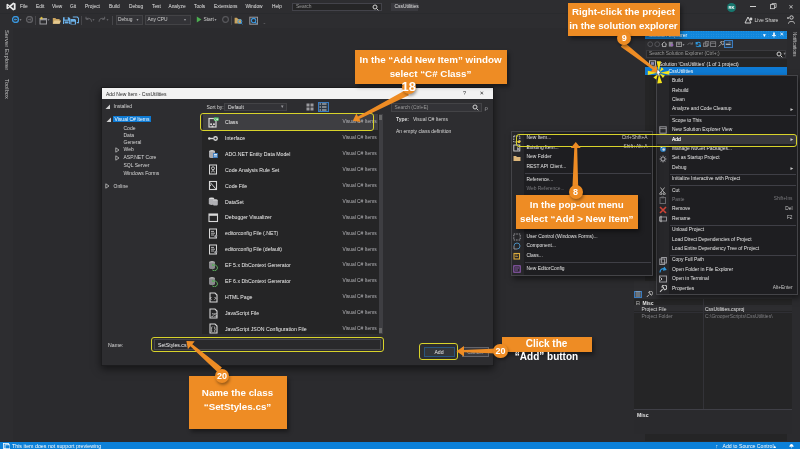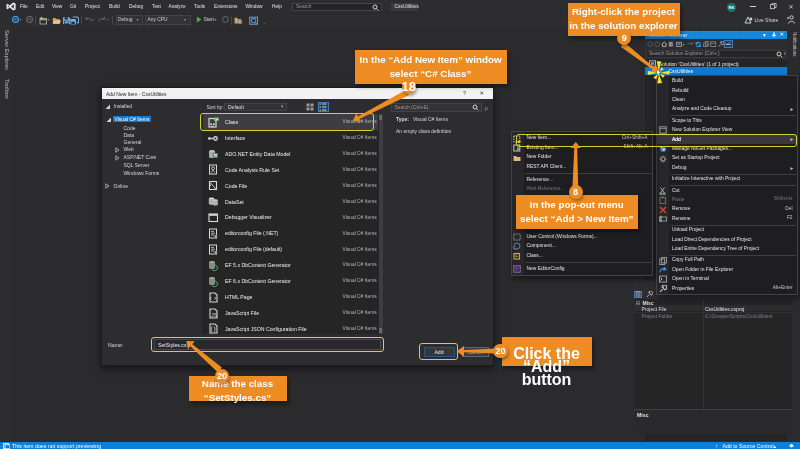--- a/index.html
+++ b/index.html
@@ -509,23 +509,23 @@
     <rect x="0.8" y="0.8" width="6.4" height="6.4" fill="none" stroke="#9b5fc0" stroke-width="1"></rect>
     <path d="M2 3 L6 3 M2 5 L5 5" stroke="#9b5fc0" stroke-width="0.8"></path>
   </svg>
 <div class="ab ybox" style="left:515.5px;top:134px;width:281.5px;height:12.5px;z-index:40;"></div>
 <div class="ab callout" style="left:567.5px;top:2.5px;width:112px;height:33.5px;font-size:9.8px;line-height:14.2px;padding-top:2.5px;">Right-click the project<br>in the solution explorer</div>
 <div class="ab ncirc" style="left:617.3px;top:31.299999999999997px;width:14px;height:14px;font-size:9px;line-height:14px;">9</div>
 <div class="ab callout" style="left:354.5px;top:50px;width:152px;height:34px;font-size:9.8px;line-height:14.2px;padding-top:2.5px;">In the “Add New Item” window<br>select “C# Class”</div>
 <div class="ab ncirc" style="left:401.6px;top:79.8px;width:14px;height:14px;font-size:13px;line-height:14px;">18</div>
 <div class="ab callout" style="left:516px;top:195px;width:121.5px;height:34px;font-size:9.8px;line-height:14.2px;padding-top:2.5px;">In the pop-out menu<br>select “Add &gt; New Item”</div>
 <div class="ab ncirc" style="left:568.5px;top:185px;width:14px;height:14px;font-size:9px;line-height:14px;">8</div>
-<div class="ab callout" style="left:188.5px;top:375.5px;width:98px;height:25px;font-size:9.8px;line-height:14.2px;padding-top:1px;">Name the class<br>“SetStyles.cs”</div>
+<div class="ab callout" style="left:188.5px;top:375.5px;width:98px;height:53px;font-size:9.8px;line-height:14.2px;padding-top:10px;">Name the class<br>“SetStyles.cs”</div>
 <div class="ab ncirc" style="left:215px;top:368.5px;width:14px;height:14px;font-size:9px;line-height:14px;">20</div>
-<div class="ab callout" style="left:501.5px;top:337px;width:90px;height:29px;font-size:16px;line-height:13px;padding-top:10px;">Click the<br>“Add” button</div>
+<div class="ab callout" style="left:501.5px;top:337px;width:90px;height:15px;font-size:10px;line-height:13px;padding-top:0;">Click the<br>“Add” button</div>
 <div class="ab ncirc" style="left:493.3px;top:343.8px;width:14.4px;height:14.4px;font-size:9px;line-height:14.4px;">20</div>
 <svg width="800" height="449" style="z-index:60;pointer-events:none" viewBox="0 0 800 449">
     <polygon points="658.8,71.6 660.9,61.3 656.7,61.3" fill="#f6e41c"></polygon>
     <polygon points="659.6,71.9 663.8,69.2 661.5,67.2" fill="#f6e41c"></polygon>
     <polygon points="660.0,72.8 669.3,74.8 669.3,70.8" fill="#f6e41c"></polygon>
     <polygon points="659.7,73.5 662.9,78.1 664.9,75.5" fill="#f6e41c"></polygon>
     <polygon points="658.9,74.0 657.3,83.5 662.1,83.1" fill="#f6e41c"></polygon>
     <polygon points="658.1,73.8 653.4,77.6 656.2,79.5" fill="#f6e41c"></polygon>
     <polygon points="657.6,72.8 647.8,70.7 647.8,74.9" fill="#f6e41c"></polygon>
     <polygon points="657.9,72.0 655.3,67.7 653.3,69.9" fill="#f6e41c"></polygon>

